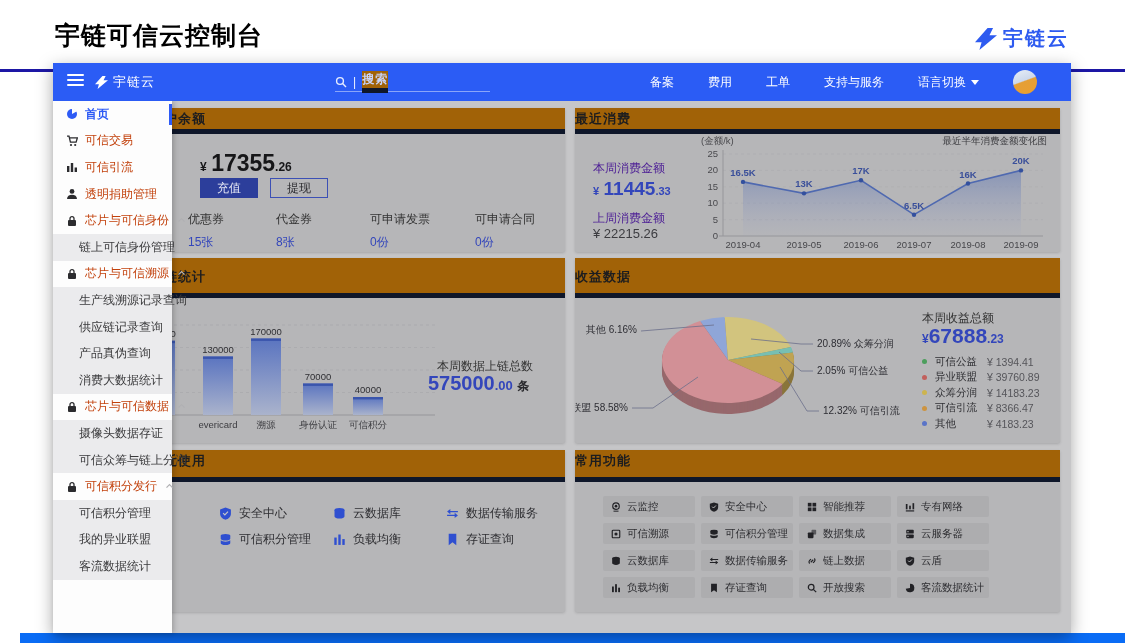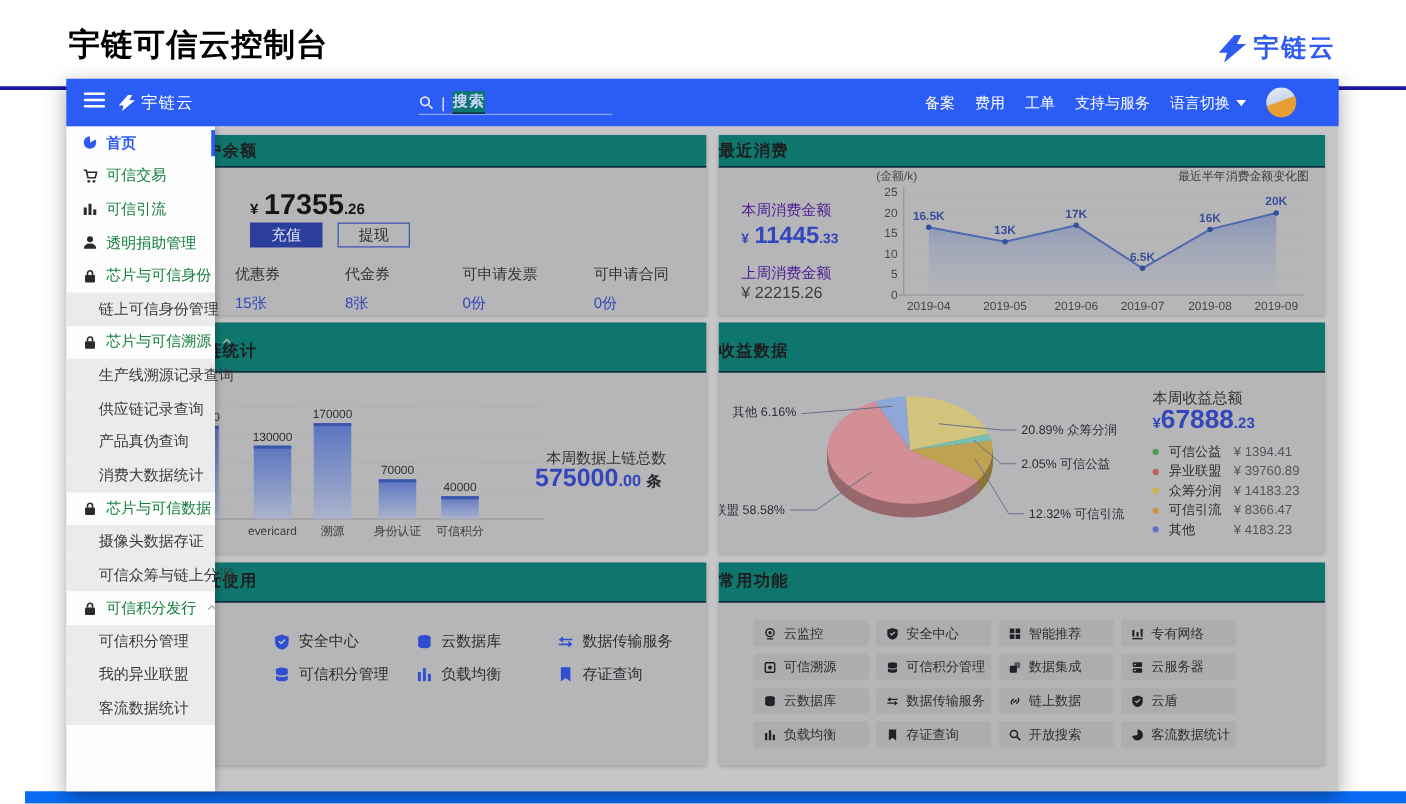--- a/index.html
+++ b/index.html
@@ -14,28 +14,28 @@
   
   .navbar{position:absolute;left:0;top:0;right:0;height:38px;background:#2b5cf5;z-index:10;color:#fff}
   .hamburger{position:absolute;left:14px;top:11px;width:17px;height:15px;cursor:pointer}
   .hamburger i{display:block;height:2px;background:#fff;margin-bottom:3px;border-radius:1px}
   .nav-brand{position:absolute;left:42px;top:0;height:38px;display:flex;align-items:center;gap:5px;font-size:13px;letter-spacing:1px}
   .nav-brand svg{width:13px;height:13px;fill:#fff}
   .nav-search{position:absolute;left:282px;top:9px;width:155px;height:20px;display:flex;align-items:center;gap:6px;border-bottom:1px solid rgba(255,255,255,.45);cursor:text}
   .nav-search svg{width:12px;height:12px;stroke:#e6ecff;flex:0 0 auto}
   .nav-search .caret{color:#eef2ff;font-size:12px}
   .nav-search .ph{color:#c9d4fa;font-size:12px}
-  .nav-right{position:absolute;right:0;top:0;height:38px;display:flex;align-items:center;gap:16px;padding-right:34px}
+  .nav-right{position:absolute;right:0;top:0;height:38px;display:flex;align-items:center;gap:34px;padding-right:34px}
   .nav-item{font-size:12px;color:#fff;cursor:pointer;display:flex;align-items:center;gap:5px;white-space:nowrap}
   .nav-item .dcaret{width:0;height:0;border-left:4px solid transparent;border-right:4px solid transparent;border-top:5px solid #fff}
   .avatar{width:24px;height:24px;border-radius:50%;background:linear-gradient(160deg,#e8eef6 0%,#ccd8ec 44%,#e59f35 48%,#ea9f2f 100%);cursor:pointer}
   
   .content{position:absolute;left:0;top:38px;right:0;bottom:0;background:#c6c6c8;overflow:hidden}
   .panel{position:absolute;background:#b6b6b8;border-radius:2px;box-shadow:0 1px 3px rgba(0,0,0,.16)}
-  .ph{background:#0f766e;border-bottom:1px solid #0f172a;color:#1d1d1f;font-weight:bold;font-size:13px;display:flex;letter-spacing:1px}
+  .ph{background:#a16207;border-bottom:5px solid #0f172a;color:#1d1d1f;font-weight:bold;font-size:13px;display:flex;letter-spacing:1px}
   .ph.r1{height:26px;align-items:center}
   .ph.r2{height:40px;align-items:flex-end;padding-bottom:7px}
   .ph.r3{height:32px;align-items:flex-end;padding-bottom:7px}
   .ph.left span{}
   .ph.center{}
   #p-balance{left:97px;top:7px;width:415px;height:144px}
   #p-consume{left:522px;top:7px;width:485px;height:144px}
   #p-chain{left:97px;top:157px;width:415px;height:185px}
   #p-revenue{left:522px;top:157px;width:485px;height:185px}
   #p-recent{left:97px;top:349px;width:415px;height:162px}
@@ -77,21 +77,21 @@
   #pie-svg{position:absolute;left:0;top:0;z-index:1}
   
   .ru-item{position:absolute;display:flex;align-items:center;gap:7px;font-size:12px;color:#2e2e32;cursor:pointer;white-space:nowrap}
   .ru-item svg{width:13px;height:13px;color:#2f4fd0;fill:currentColor}
   .fn-grid{position:absolute;left:28px;top:46px;width:398px;display:flex;flex-wrap:wrap;gap:6px}
   .fn-btn{width:92px;height:21px;background:#adadaf;border-radius:2px;display:flex;align-items:center;gap:6px;padding-left:8px;cursor:pointer;white-space:nowrap}
   .fn-btn svg{width:10px;height:10px;color:#222226;fill:currentColor;flex:0 0 auto}
   .fn-btn .lbl{font-size:10.5px;color:#2e2e32}
   
   .sidebar{position:absolute;left:0;top:38px;width:119px;bottom:0;background:#fdfdfd;z-index:6;box-shadow:2px 0 5px rgba(0,0,0,.2);display:flex;flex-direction:column}
-  .side-item{position:relative;height:26.6px;display:flex;align-items:center;padding-left:13px;font-size:12px;color:#15803d;cursor:pointer;flex:0 0 auto;white-space:nowrap}
+  .side-item{position:relative;height:26.6px;display:flex;align-items:center;padding-left:13px;font-size:12px;color:#c2410c;cursor:pointer;flex:0 0 auto;white-space:nowrap}
   .side-item svg{width:12px;height:12px;margin-right:7px;color:#2b2b2e;fill:currentColor;flex:0 0 auto}
   .side-item.sub{background:#ebebed;padding-left:26px;color:#3a3a3c}
   .side-item.active{color:#2e5bf5;font-weight:bold}
   .side-item.active svg{color:#2e5bf5}
   .side-item .chev{width:9px;height:9px;margin-left:8px;color:#b0b0b3;stroke:currentColor;fill:none}
   .side-item .ind{position:absolute;right:0;top:3px;bottom:3px;width:3px;background:#2e5bf5}
   svg text{font-family:"Liberation Sans","DejaVu Sans",sans-serif}
 </style>
 </head>
 <body>

